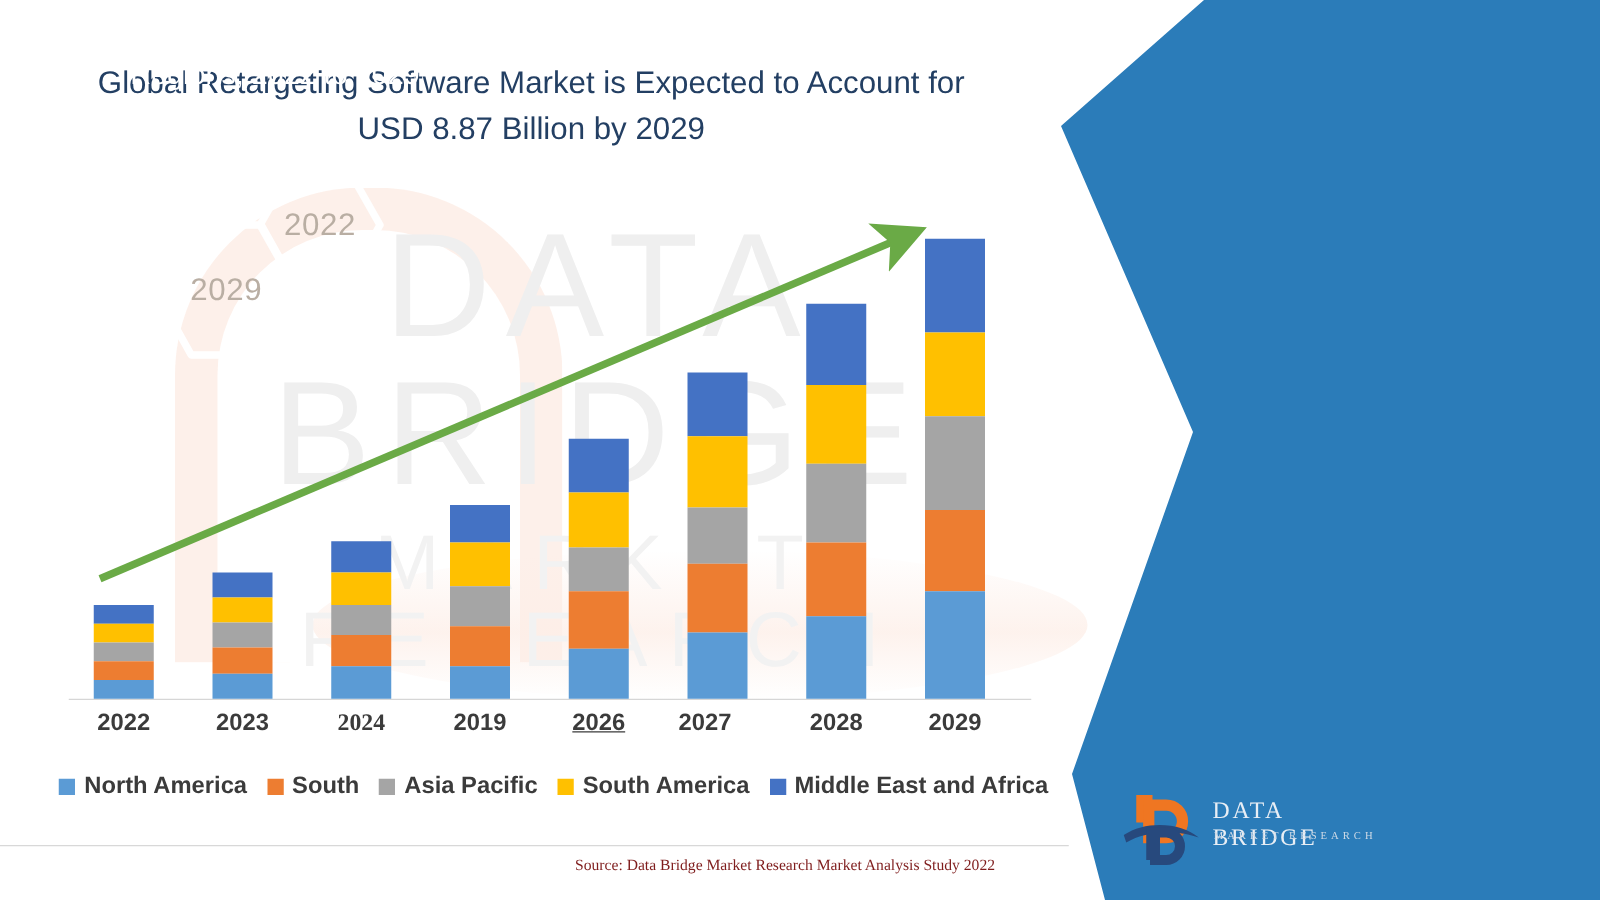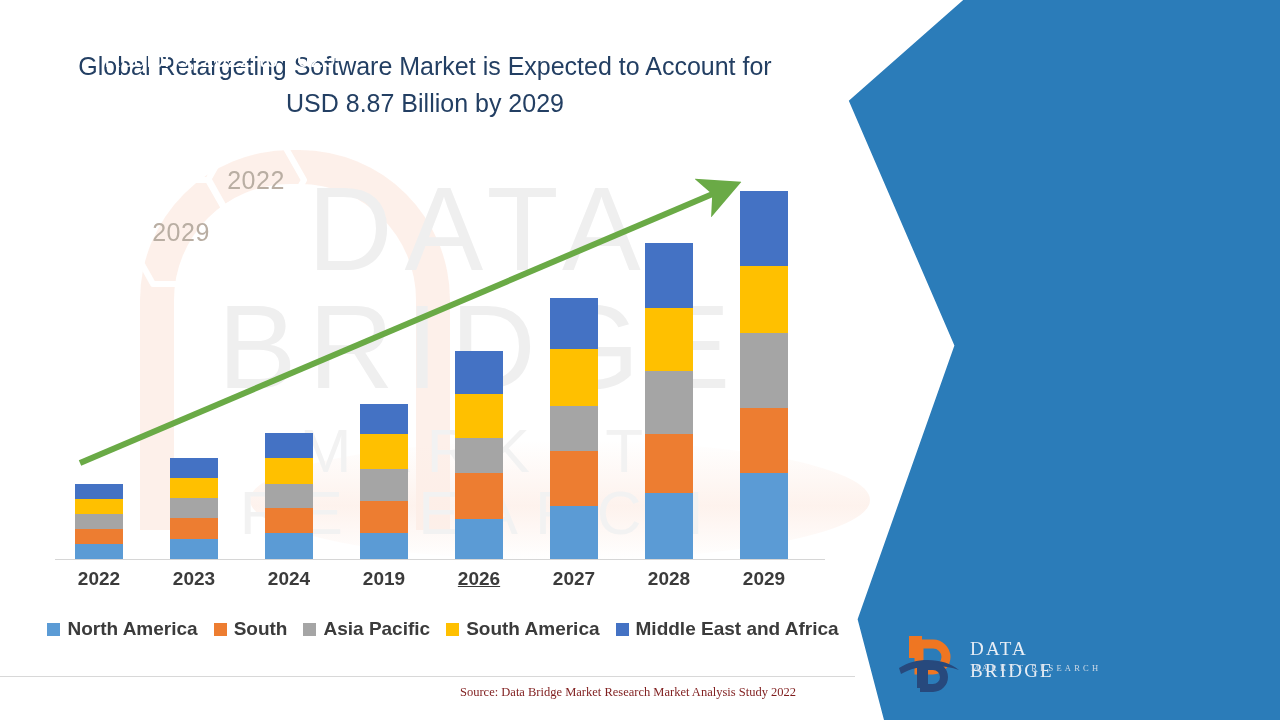--- a/index.html
+++ b/index.html
@@ -197,24 +197,24 @@
       <marker id="ah" markerWidth="7" markerHeight="7" refX="2.2" refY="3.5" orient="auto">
         <path d="M0,0 L7,3.5 L0,7 L1.7,3.5 z" fill="#6aaa46"></path>
       </marker>
     </defs>
     <line x1="25" y1="298" x2="660" y2="28" stroke="#6aaa46" stroke-width="6" marker-end="url(#ah)"></line>
   </svg>
 
   <div id="x-labels">
       <div class="x-label" style="left: 4px;">2022</div>
       <div class="x-label" style="left: 99px;">2023</div>
-      <div class="x-label" style="left: 194px;">2024</div>
+      <div class="x-label" style="left: 194px; font-family: Liberation Serif, serif;">2024</div>
       <div class="x-label" style="left: 289px;">2019</div>
       <div class="x-label" style="left: 384px; text-decoration: underline;">2026</div>
-      <div class="x-label" style="left: 479px;">2027</div>
+      <div class="x-label" style="left: 469px;">2027</div>
       <div class="x-label" style="left: 574px;">2028</div>
       <div class="x-label" style="left: 669px;">2029</div>
     </div>
 
   <div id="legend">
       <div class="legend-item">
         <span class="legend-swatch" style="background: rgb(91, 155, 213);"></span>
         <span class="legend-label">North America</span>
       </div>
       <div class="legend-item">

